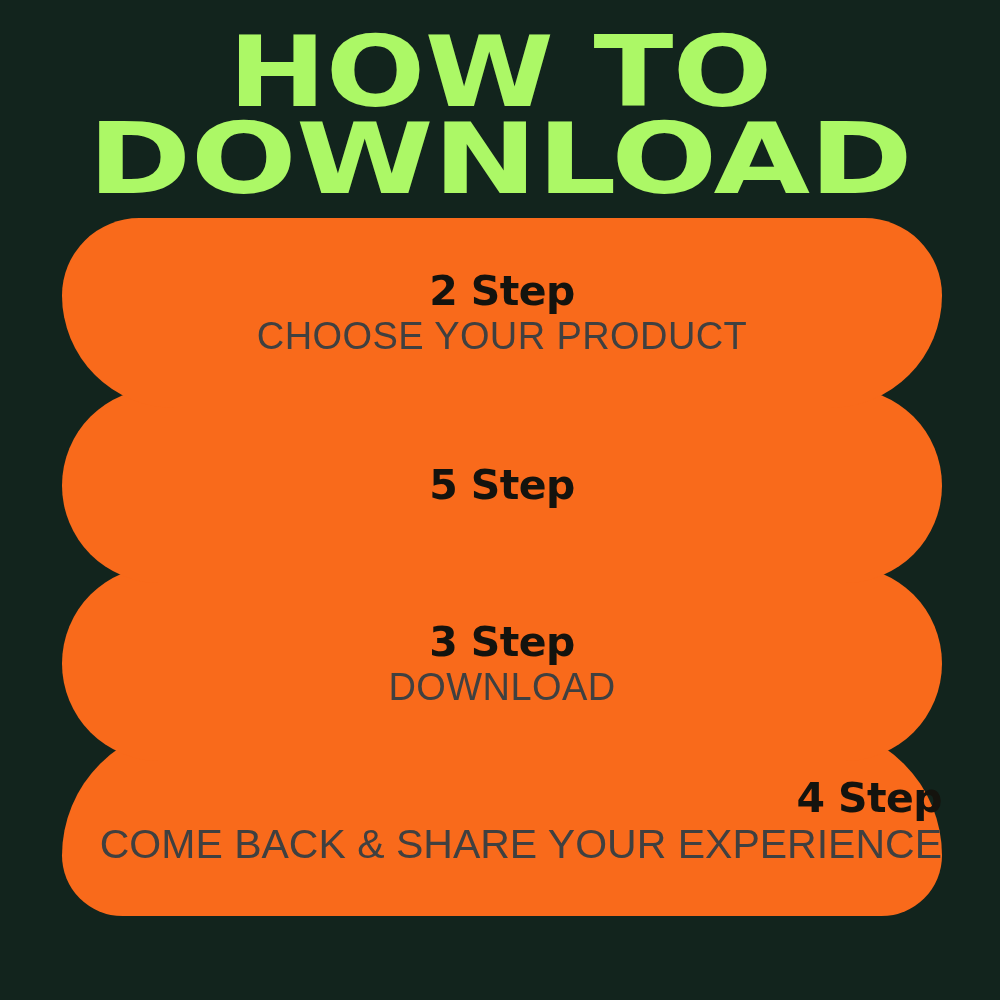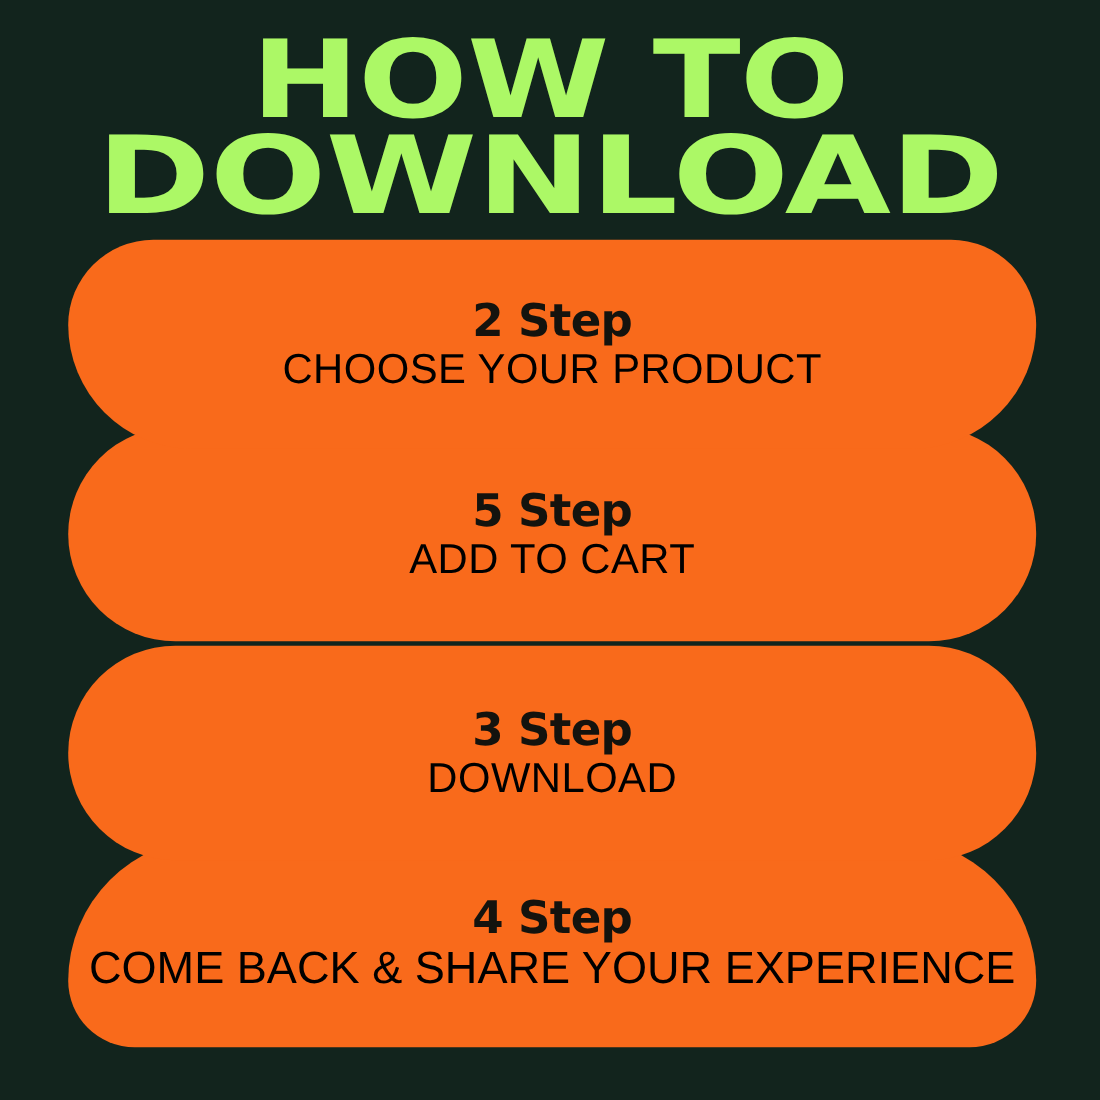--- a/index.html
+++ b/index.html
@@ -78,48 +78,49 @@
     z-index:4;
   }
   
   .step-card.c2 {
     left:62px;  top:170px; width:880px; height:195px;
     border-radius:160px;
     z-index:3;
   }
   
   .step-card.c3 {
-    left:62px;  top:369px; width:880px; height:195px;
+    left:62px;  top:348px; width:880px; height:195px;
     border-radius:160px;
     z-index:2;
   }
   
   .step-card.c4 {
-    left:62px;  top:544px; width:880px; height:190px;
+    left:62px;  top:508px; width:880px; height:190px;
     border-radius:150px 150px 70px 70px;
     z-index:1;
+    align-items:flex-end;
   }
 
   .step-number {
     font-family:"DejaVu Sans", sans-serif;
     font-weight:700;
     font-size:41px;
     letter-spacing:-0.6px;
     line-height:1.0;
     color:#14130E;
     white-space:nowrap;
   }
   .step-desc {
     margin-top:5px;
     font-family:"Liberation Sans", sans-serif;
     font-weight:400;
     font-size:38px;
     letter-spacing:0.4px;
     line-height:1.0;
-    color:#000000;
+    color:#404040;
     text-transform:uppercase;
     white-space:nowrap;
   }
   .step-card.c4 .step-desc { font-size:41px; letter-spacing:0px; }
 </style>
 </head>
 <body>
 
 <div id="poster">
 
@@ -135,21 +136,20 @@
       <div class="step-desc">COME BACK &amp; SHARE YOUR EXPERIENCE</div>
     </div>
 
     <div class="step-card c3">
       <div class="step-number">3 Step</div>
       <div class="step-desc">DOWNLOAD</div>
     </div>
 
     <div class="step-card c2">
       <div class="step-number">5 Step</div>
-      <div class="step-desc">ADD TO CART</div>
     </div>
 
     <div class="step-card c1">
       <div class="step-number">2 Step</div>
       <div class="step-desc">CHOOSE YOUR PRODUCT</div>
     </div>
 
   </div>
 </div>
 

